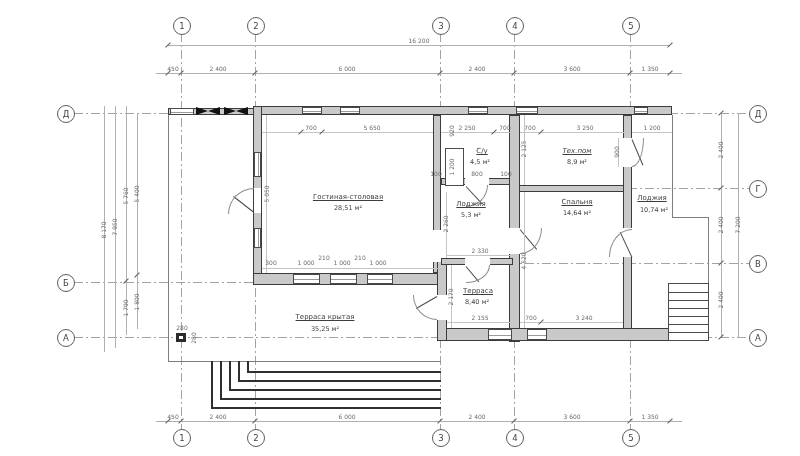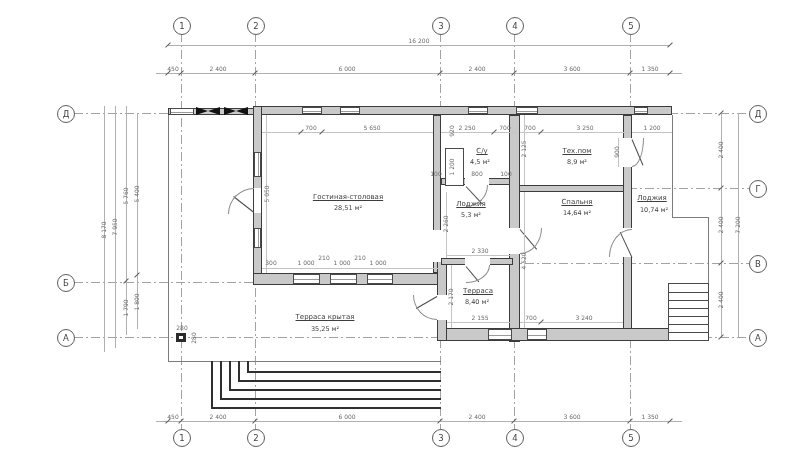--- a/index.html
+++ b/index.html
@@ -312,21 +312,21 @@
   <div class="tick" style="left:541px;top:322px;"></div>
   <span class="dim" style="left:531px;top:321px;">700</span>
   <span class="dim" style="left:584px;top:321px;">3 240</span>
   <div class="inner-dl" style="left:524px;top:192px;width:1px;height:136px;"></div>
   <span class="vdim" style="left:524px;top:261px;">4 520</span>
 
   <span class="rname" style="left:348px;top:197px;">Гостиная-столовая</span>
   <span class="rarea" style="left:348px;top:208px;">28,51 м²</span>
   <span class="rname" style="left:482px;top:151px;">С/у</span>
   <span class="rarea" style="left:480px;top:162px;">4,5 м²</span>
-  <span class="rname" style="left:577px;top:151px;">Тех.пом</span>
+  <span class="rname" style="left:577px;top:151px;font-style:italic;">Тех.пом</span>
   <span class="rarea" style="left:577px;top:162px;">8,9 м²</span>
   <span class="rname" style="left:471px;top:204px;">Лоджия</span>
   <span class="rarea" style="left:471px;top:215px;">5,3 м²</span>
   <span class="rname" style="left:577px;top:202px;">Спальня</span>
   <span class="rarea" style="left:577px;top:213px;text-align:right;">14,64 м²</span>
   <span class="rname" style="left:652px;top:198px;">Лоджия</span>
   <span class="rarea" style="left:654px;top:210px;">10,74 м²</span>
   <span class="rname" style="left:478px;top:291px;">Терраса</span>
   <span class="rarea" style="left:477px;top:302px;">8,40 м²</span>
   <span class="rname" style="left:325px;top:317px;">Терраса крытая</span>

